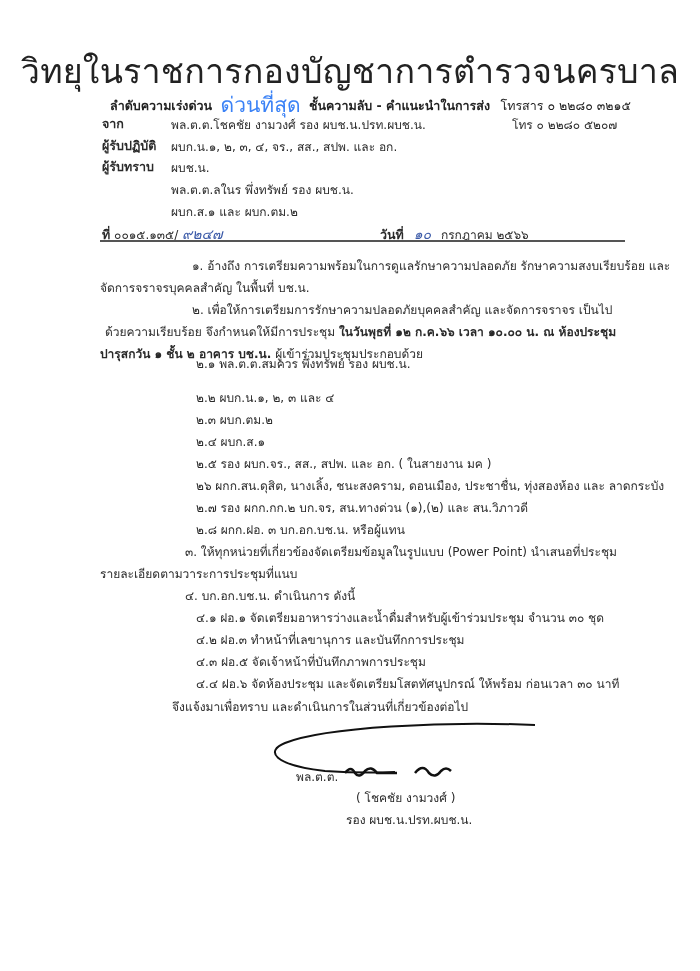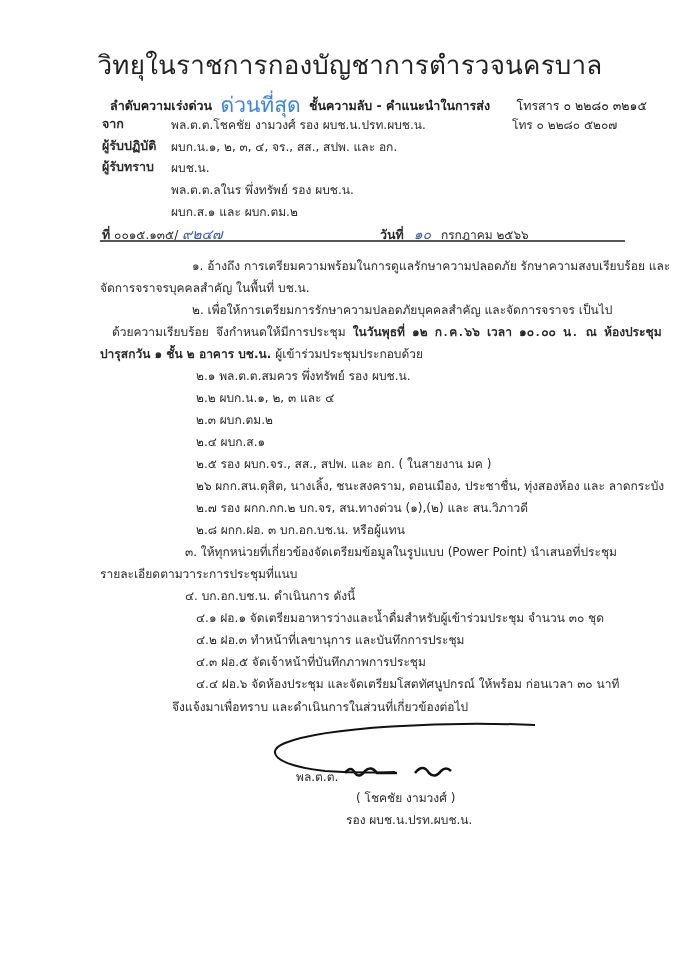--- a/index.html
+++ b/index.html
@@ -1,24 +1,24 @@
 <!DOCTYPE html>
 <html><head>
 <meta charset="utf-8">
 <style>
   html, body { margin:0; padding:0; }
   body {
     width:700px; height:971px; background:#ffffff; position:relative; overflow:hidden;
     font-family:"DejaVu Sans", sans-serif; color:#2a2a2a;
   }
   .abs { position:absolute; white-space:nowrap; }
-  .title { left:0; width:700px; top:44px; text-align:center; font-size:26px; color:#222; letter-spacing:0.2px; }
+  .title { left:0; width:700px; top:44px; text-align:center; font-size:34px; color:#222; letter-spacing:0.2px; }
   .priority-line { left:110px; top:88px; font-size:12.5px; font-weight:bold; color:#222; }
   .priority-line .urgent { color:#3b82f6; font-size:21px; font-weight:normal; vertical-align:-2px; margin:0 4px; }
-  .priority-line .normal { font-weight:normal; margin-left:22px; }
+  .priority-line .normal { font-weight:normal; margin-left:6px; }
   .lbl { font-weight:bold; font-size:12.5px; }
   .row { font-size:12px; color:#2a2a2a; }
   .hand { color:#3b5aa8; font-style:italic; font-family:"DejaVu Serif", serif; }
   .divider { position:absolute; left:100px; top:240px; width:525px; height:2px; background:#555; }
   .body-text { font-size:12px; color:#2a2a2a; }
   .bold { font-weight:bold; }
   .sig-svg { position:absolute; left:265px; top:715px; }
 </style>
 </head>
 <body>
@@ -56,28 +56,28 @@
     <span class="hand" style="font-size:14px;margin:0 6px;">๑๐</span>
     <span>กรกฎาคม  ๒๕๖๖</span>
   </div>
 
   <div class="divider"></div>
 
   <div class="abs body-text" style="left:192px;top:256px;">๑. อ้างถึง การเตรียมความพร้อมในการดูแลรักษาความปลอดภัย รักษาความสงบเรียบร้อย และ</div>
   <div class="abs body-text" style="left:100px;top:278px;">จัดการจราจรบุคคลสำคัญ ในพื้นที่ บช.น.</div>
 
   <div class="abs body-text" style="left:192px;top:300px;">๒. เพื่อให้การเตรียมการรักษาความปลอดภัยบุคคลสำคัญ และจัดการจราจร เป็นไป</div>
-  <div class="abs body-text" style="left:112px;top:322px;font-family:Liberation Mono, monospace;">
+  <div class="abs body-text" style="left:105px;top:322px;">
     <span>ด้วยความเรียบร้อย จึงกำหนดให้มีการประชุม </span><span class="bold">ในวันพุธที่ ๑๒ ก.ค.๖๖ เวลา ๑๐.๐๐ น. ณ ห้องประชุม</span>
   </div>
   <div class="abs body-text" style="left:100px;top:344px;">
     <span class="bold">ปารุสกวัน ๑ ชั้น ๒ อาคาร บช.น.</span><span> ผู้เข้าร่วมประชุมประกอบด้วย</span>
   </div>
 
-  <div class="abs body-text" style="left:196px;top:366px;text-align:right;">๒.๑ พล.ต.ต.สมควร  พึ่งทรัพย์  รอง ผบช.น.</div>
+  <div class="abs body-text" style="left:196px;top:354px;text-align:right;">๒.๑ พล.ต.ต.สมควร  พึ่งทรัพย์  รอง ผบช.น.</div>
   <div class="abs body-text" style="left:196px;top:388px;">๒.๒ ผบก.น.๑, ๒, ๓ และ ๔</div>
   <div class="abs body-text" style="left:196px;top:410px;">๒.๓ ผบก.ตม.๒</div>
   <div class="abs body-text" style="left:196px;top:432px;text-align:right;">๒.๔ ผบก.ส.๑</div>
   <div class="abs body-text" style="left:196px;top:454px;">๒.๕ รอง ผบก.จร., สส., สปพ. และ อก. ( ในสายงาน มค )</div>
   <div class="abs body-text" style="left:196px;top:476px;">๒๖ ผกก.สน.ดุสิต, นางเลิ้ง, ชนะสงคราม, ดอนเมือง, ประชาชื่น, ทุ่งสองห้อง และ ลาดกระบัง</div>
   <div class="abs body-text" style="left:196px;top:498px;">๒.๗ รอง ผกก.กก.๒ บก.จร, สน.ทางด่วน (๑),(๒) และ สน.วิภาวดี</div>
   <div class="abs body-text" style="left:196px;top:520px;">๒.๘ ผกก.ฝอ. ๓ บก.อก.บช.น. หรือผู้แทน</div>
 
   <div class="abs body-text" style="left:185px;top:542px;">๓. ให้ทุกหน่วยที่เกี่ยวข้องจัดเตรียมข้อมูลในรูปแบบ (Power Point) นำเสนอที่ประชุม</div>
   <div class="abs body-text" style="left:100px;top:564px;">รายละเอียดตามวาระการประชุมที่แนบ</div>

